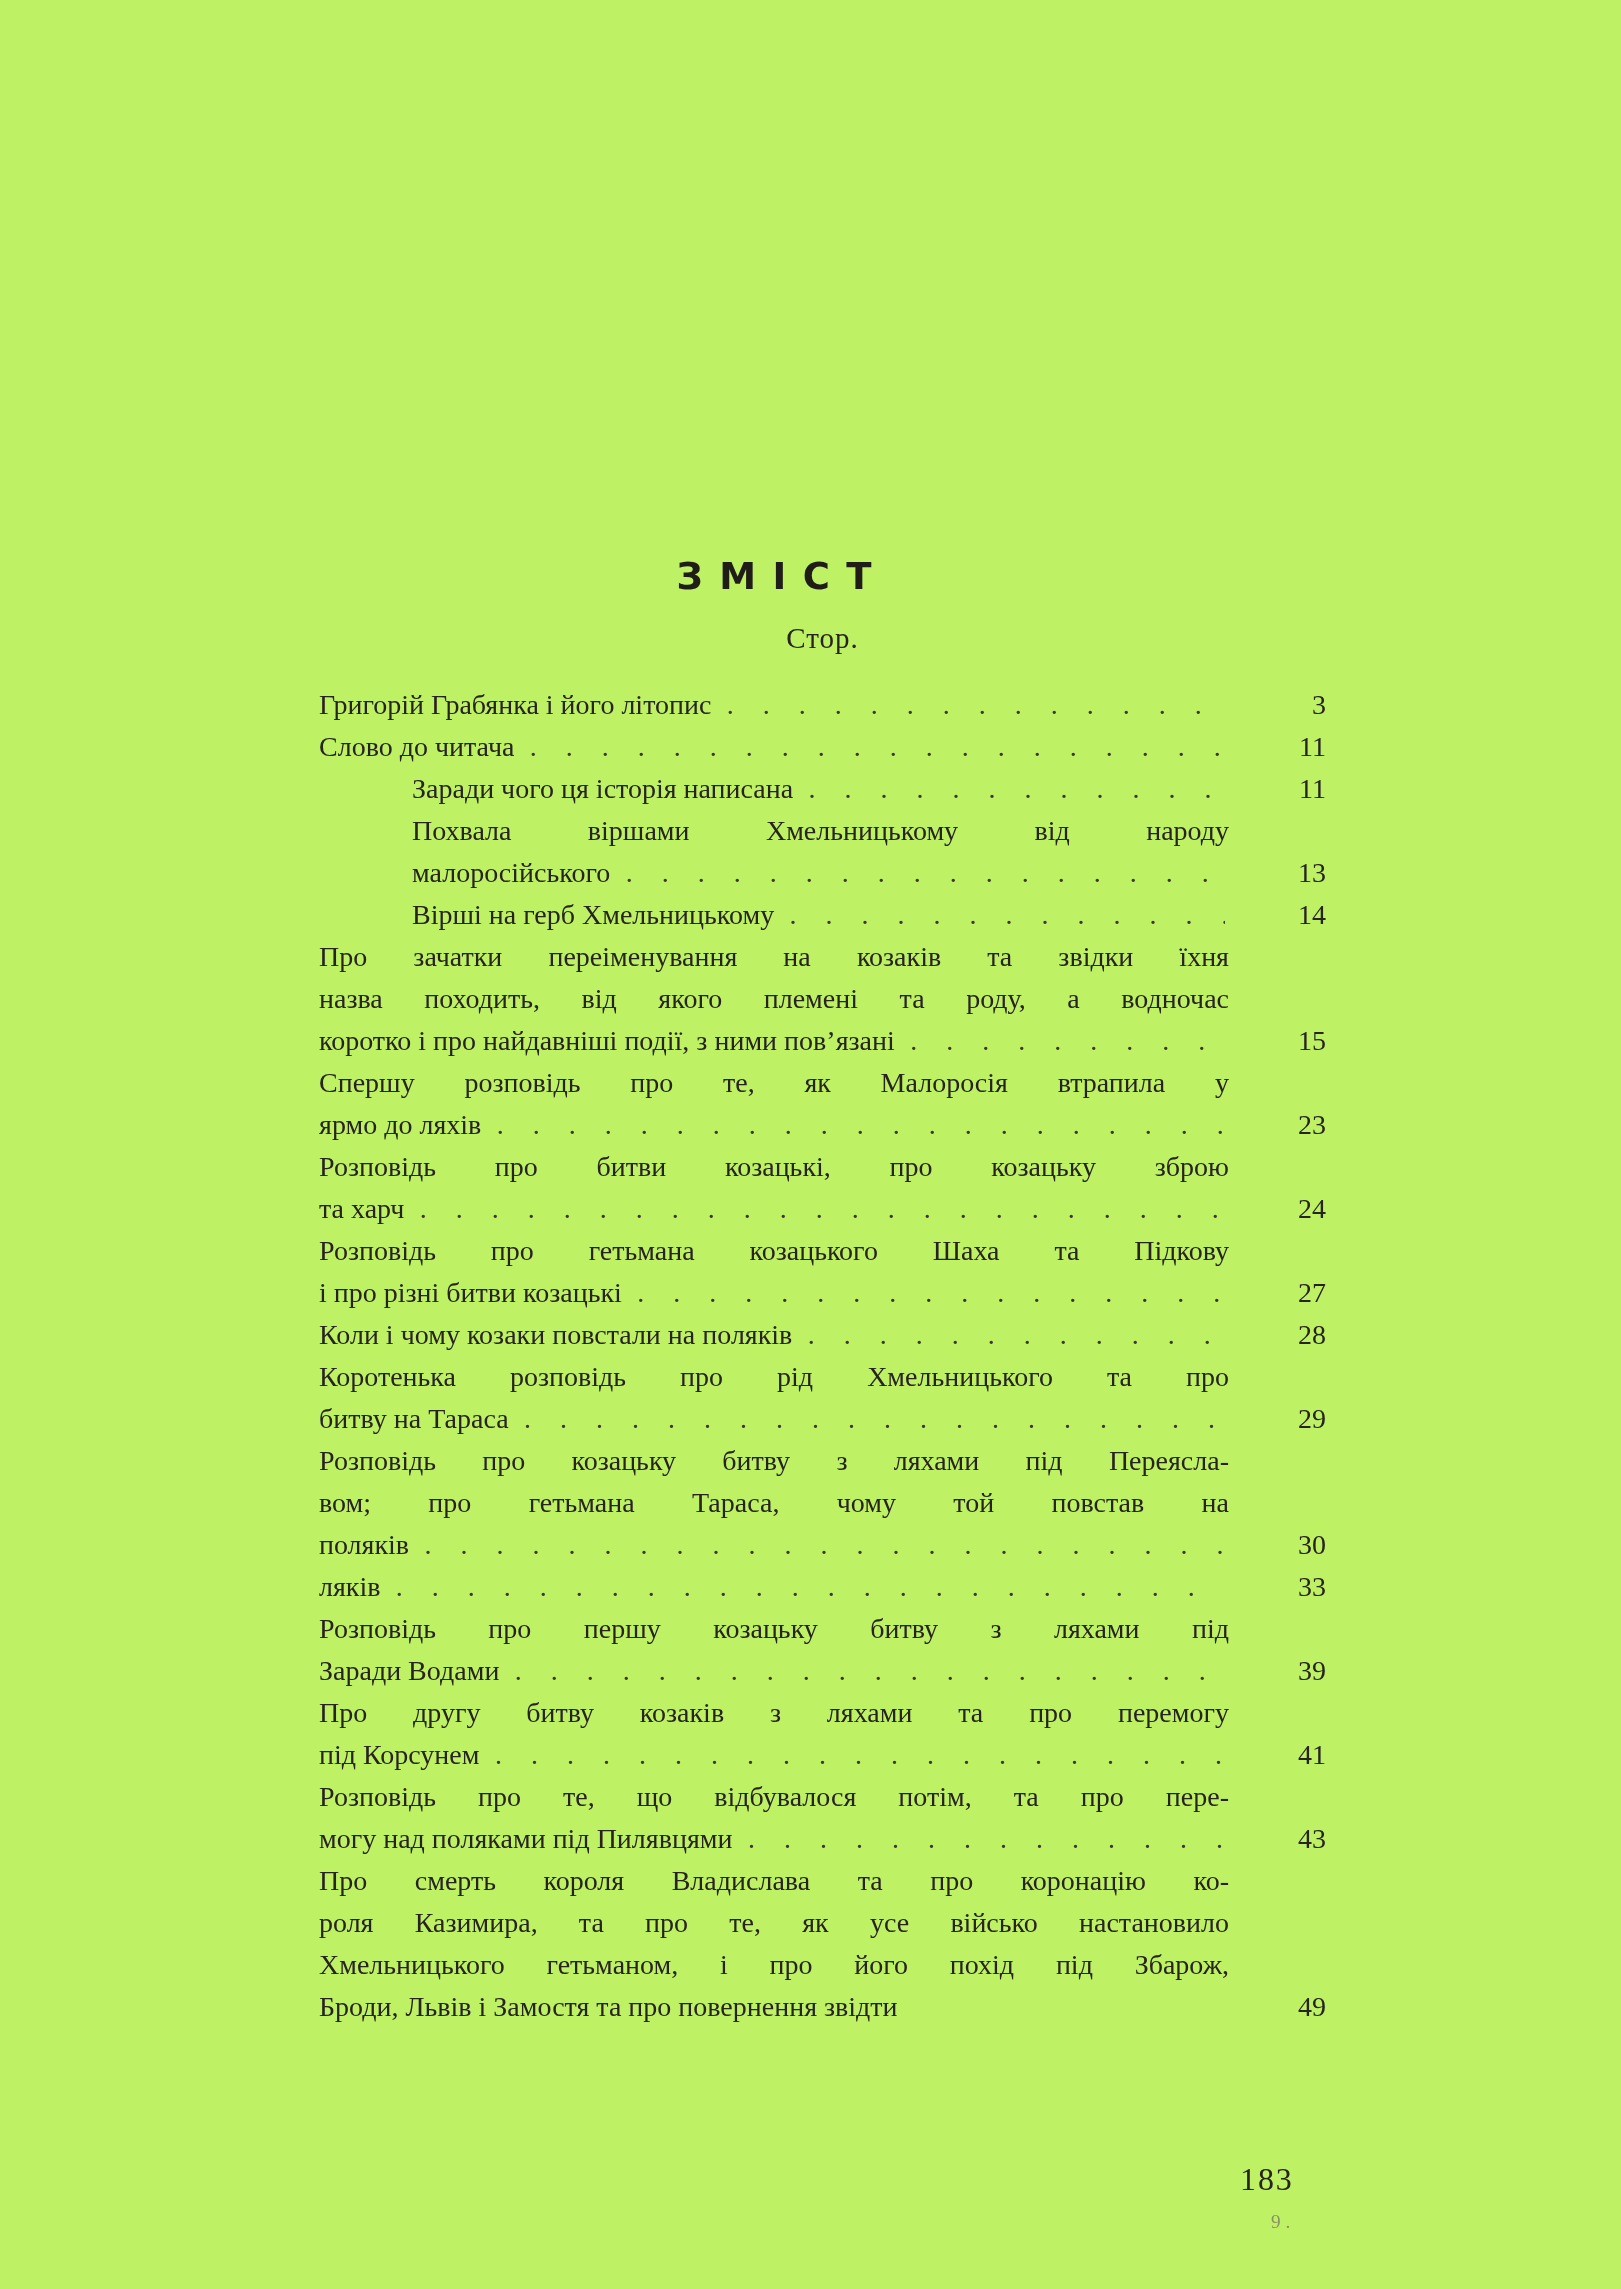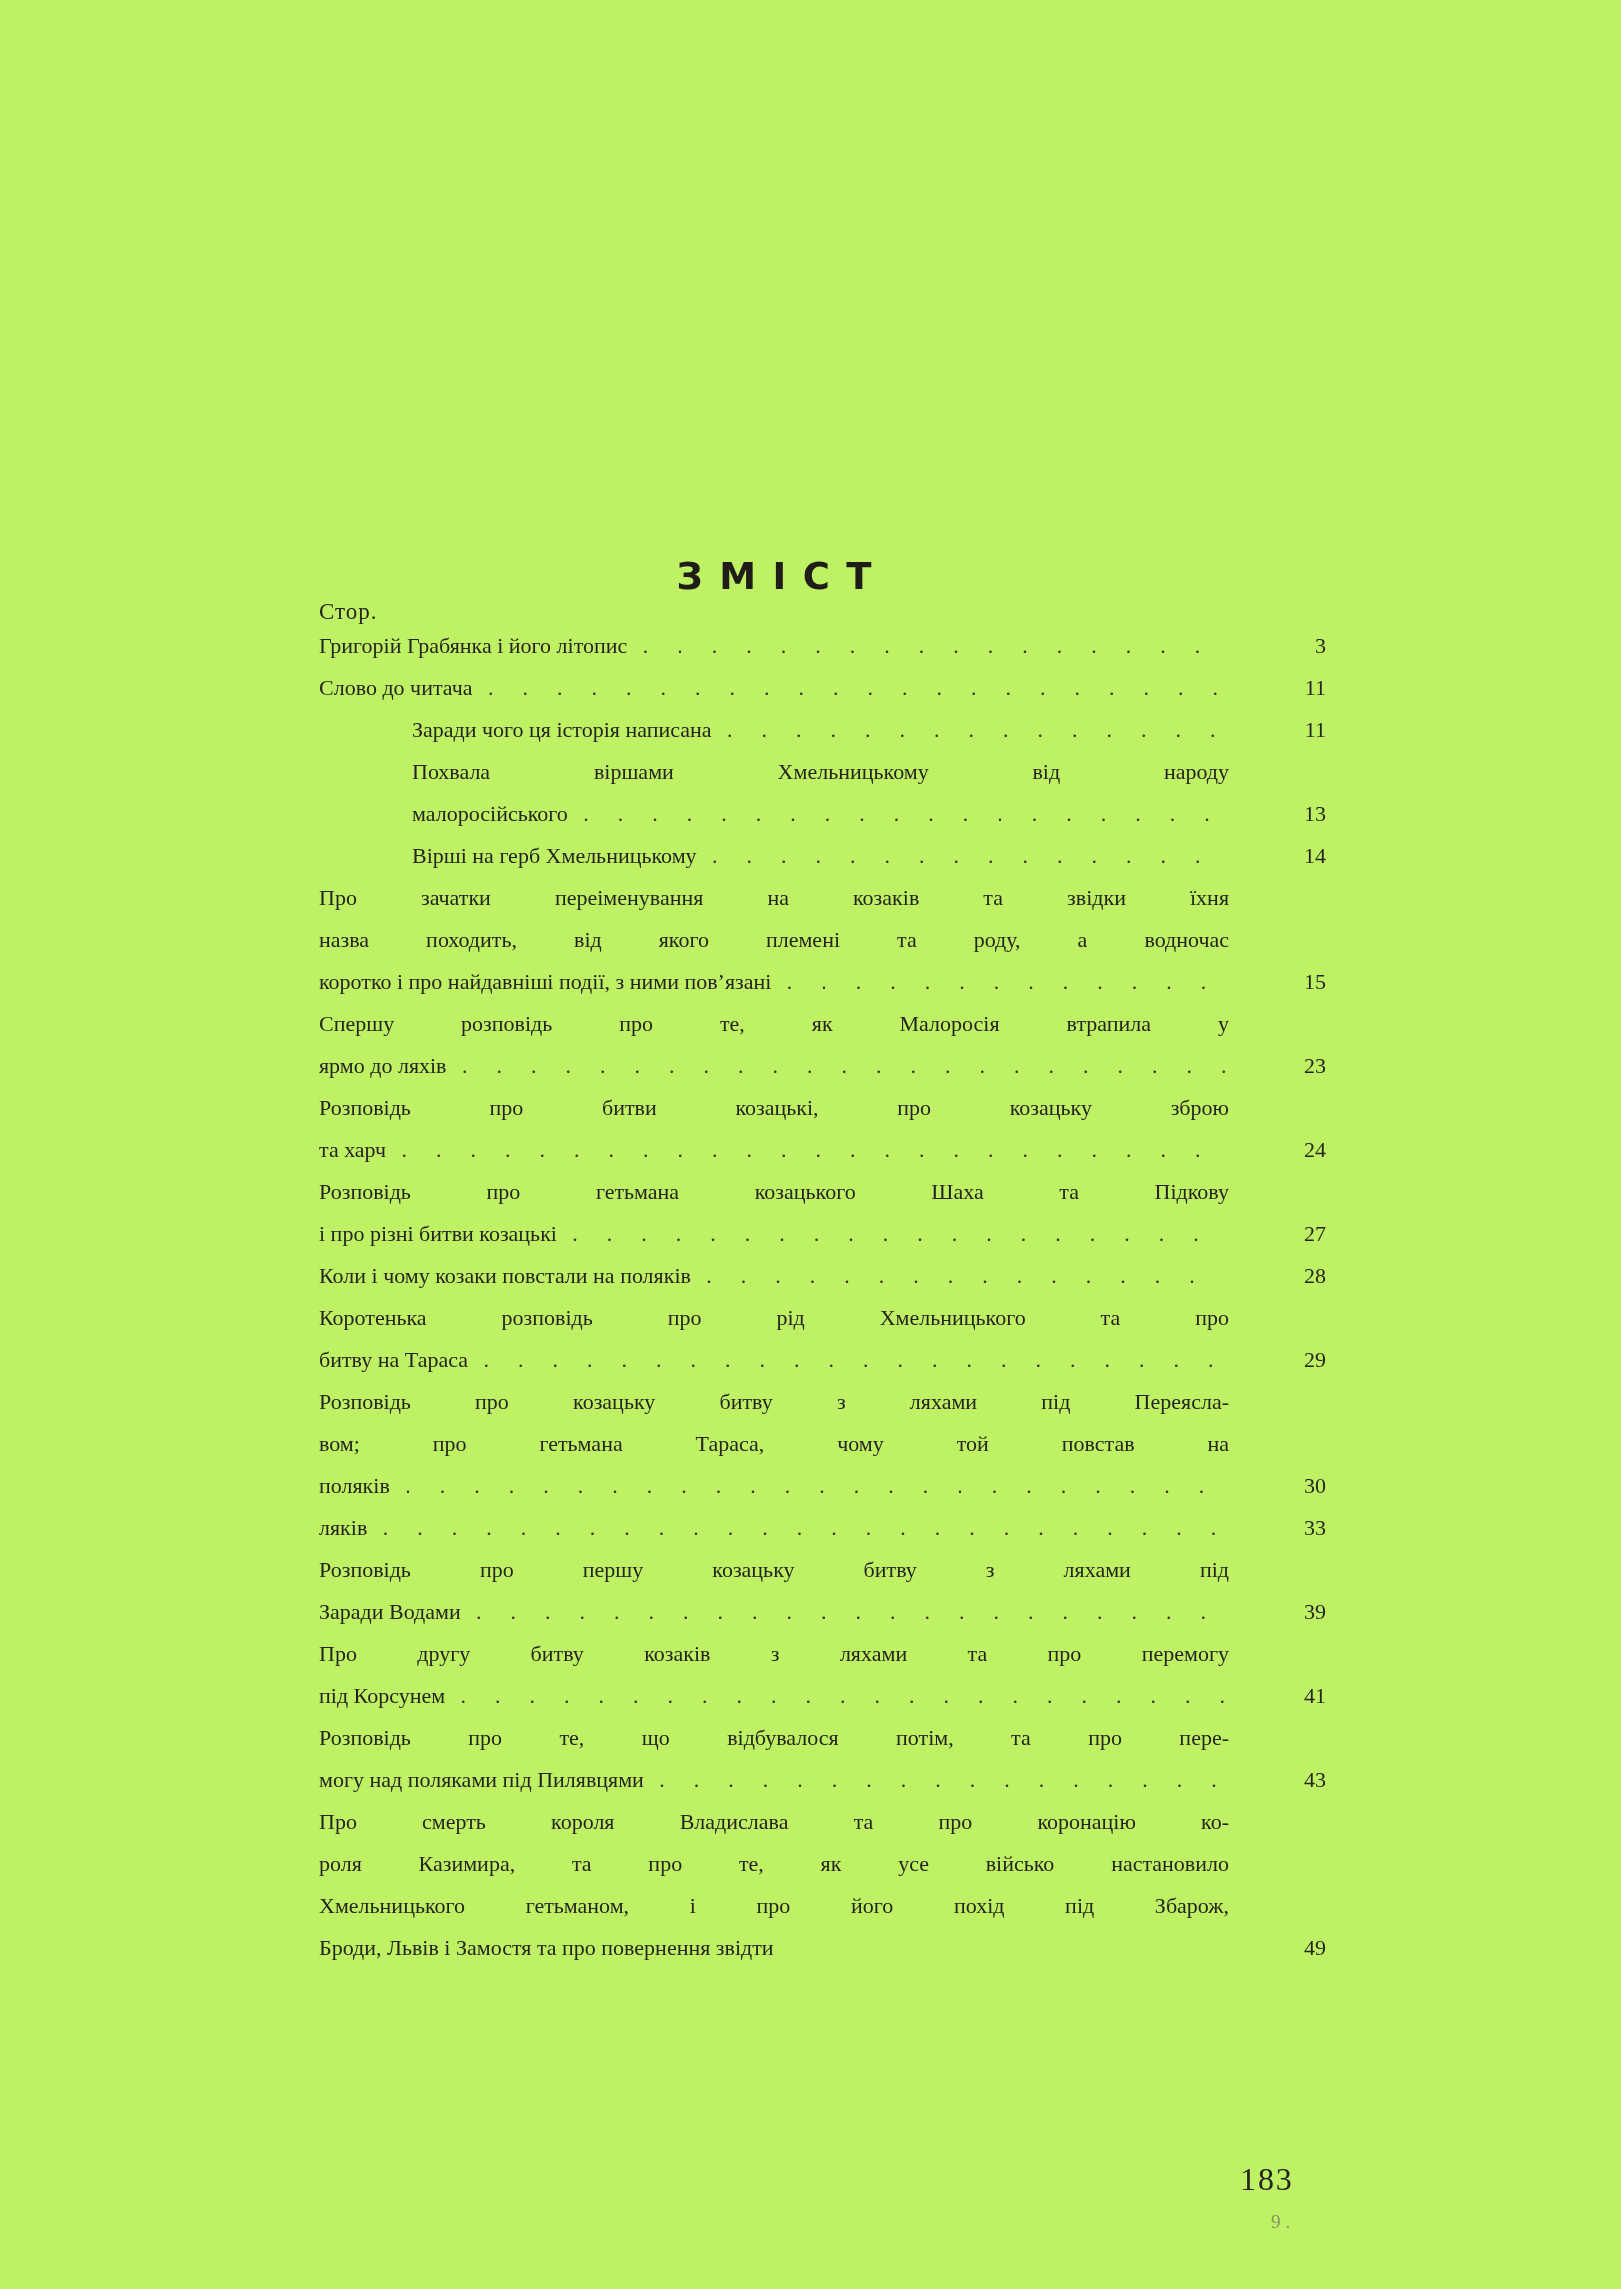--- a/index.html
+++ b/index.html
@@ -28,28 +28,29 @@
     text-align: center;
     font-family: "DejaVu Sans", "Liberation Sans", sans-serif;
     font-size: 37px;
     font-weight: 700;
     letter-spacing: 16.4px;
     text-indent: 16.4px;
     color: #201d19;
   }
 
   .col-header {
-    text-align: left;
-    font-size: 23px;
-    margin-top: 1px;
+    text-align: center;
+    font-size: 29px;
+    margin-top: 24px;
     letter-spacing: 1px;
   }
 
   .entries {
-    font-size: 22px;
+    margin-top: 29px;
+    font-size: 28px;
     line-height: 42px;
   }
 
   .entry.indent { padding-left: 93px; }
 
   .line.fill {
     margin-right: 97px;
     text-align: justify;
     text-align-last: justify;
   }

